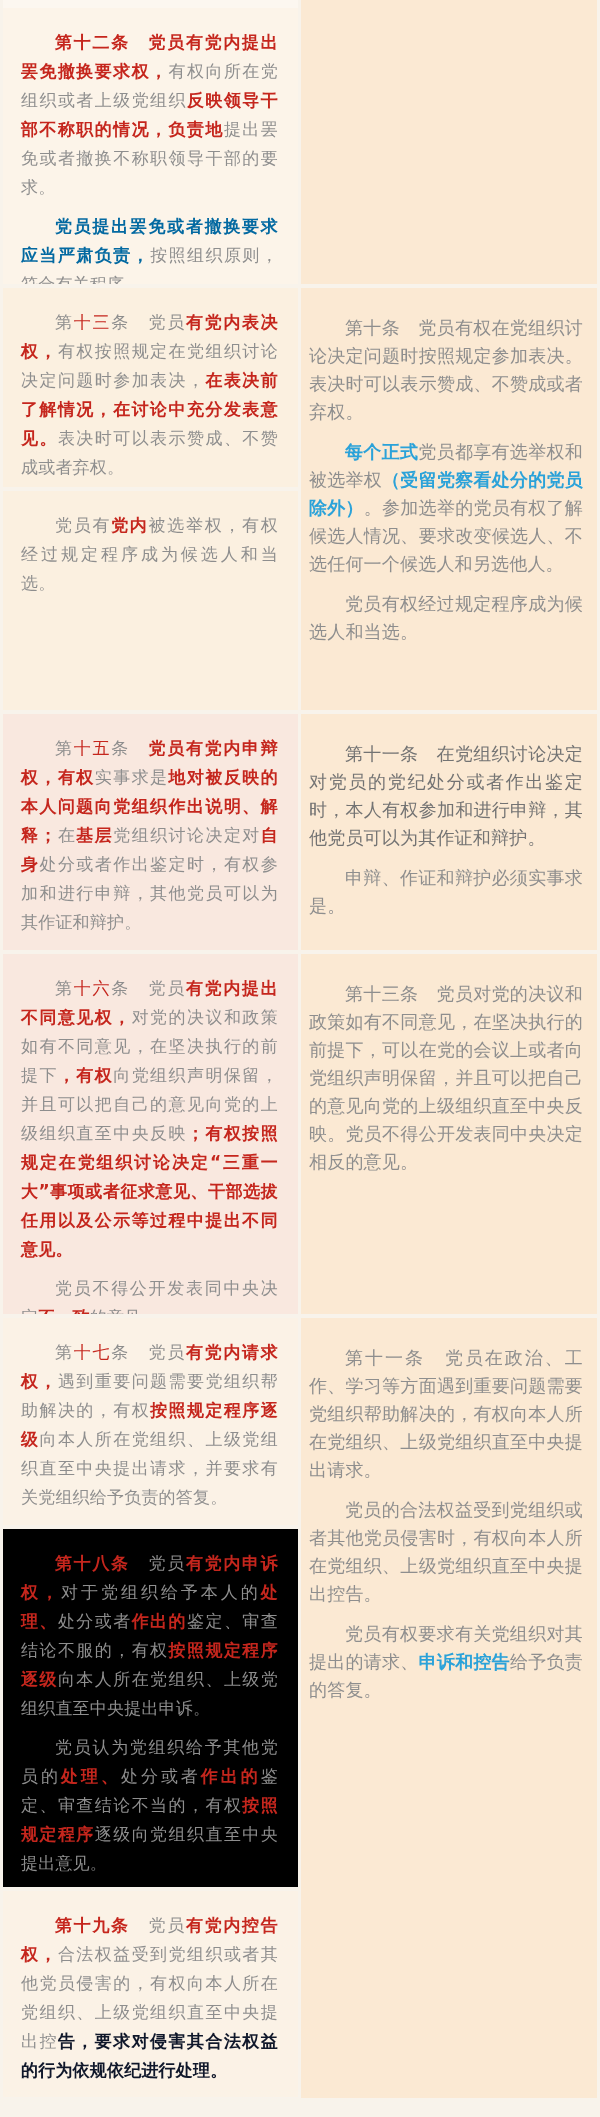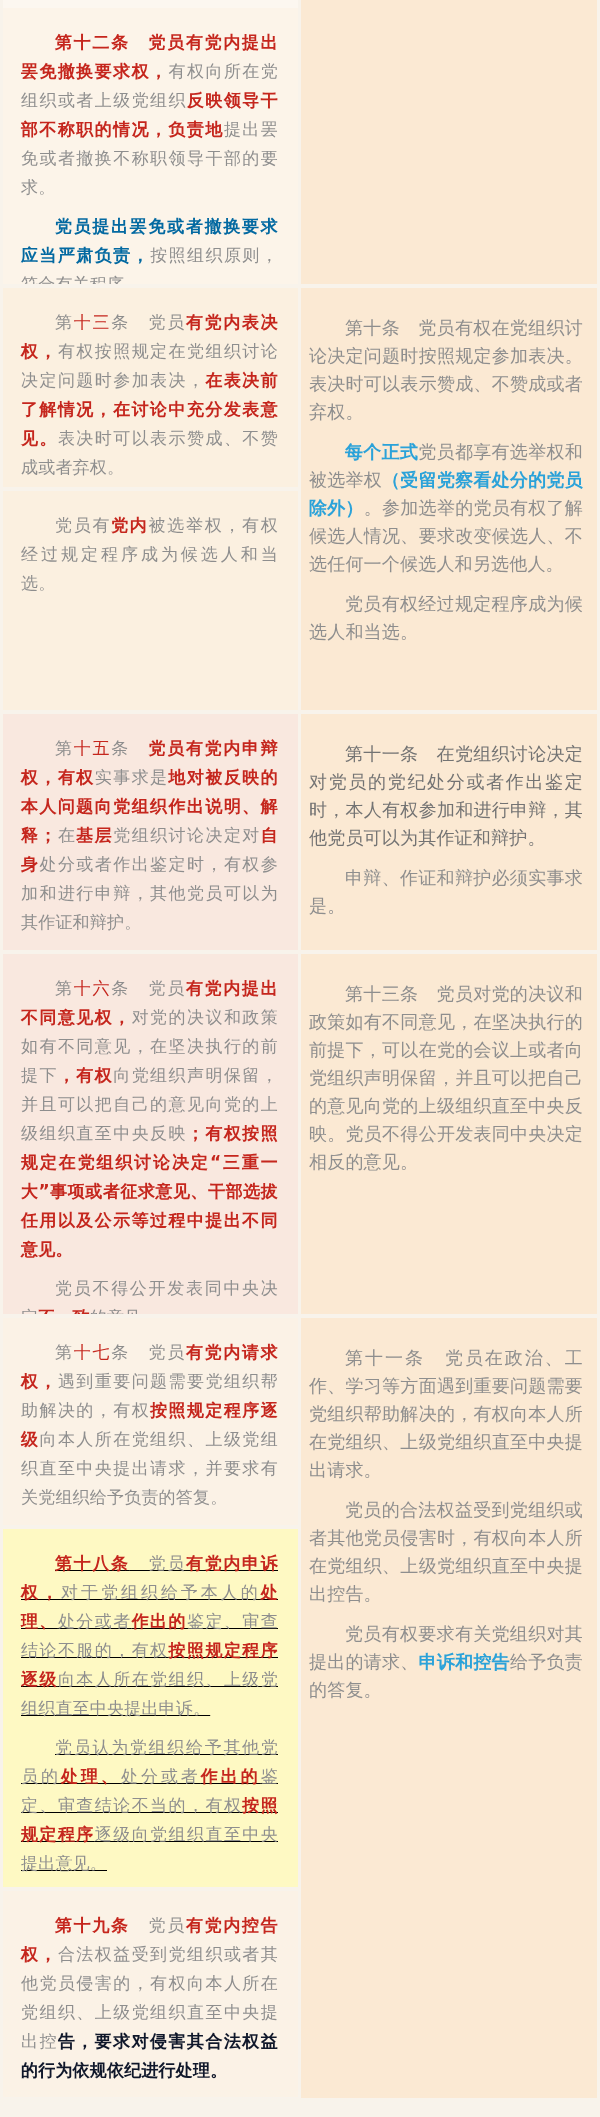--- a/index.html
+++ b/index.html
@@ -57,21 +57,21 @@
       <div class="card left" style="top: 714px; height: 236px; background: rgb(249, 232, 223);">
         <p><span class="seg-g" style="color: rgb(142, 142, 142);">第</span><span class="seg-rn" style="color: rgb(197, 38, 29);">十五</span><span class="seg-g" style="color: rgb(142, 142, 142);">条　</span><span class="seg-r" style="color: rgb(197, 38, 29);">党员有党内申辩权，有权</span><span class="seg-g" style="color: rgb(142, 142, 142);">实事求是</span><span class="seg-r" style="color: rgb(197, 38, 29);">地对被反映的本人问题向党组织作出说明、解释；</span><span class="seg-g" style="color: rgb(142, 142, 142);">在</span><span class="seg-r" style="color: rgb(197, 38, 29);">基层</span><span class="seg-g" style="color: rgb(142, 142, 142);">党组织讨论决定对</span><span class="seg-r" style="color: rgb(197, 38, 29);">自身</span><span class="seg-g" style="color: rgb(142, 142, 142);">处分或者作出鉴定时，有权参加和进行申辩，其他党员可以为其作证和辩护。</span></p>
       </div>
       <div class="card left" style="top: 954px; height: 360px; background: rgb(249, 232, 223);">
         <p><span class="seg-g" style="color: rgb(142, 142, 142);">第</span><span class="seg-rn" style="color: rgb(197, 38, 29);">十六</span><span class="seg-g" style="color: rgb(142, 142, 142);">条　党员</span><span class="seg-r" style="color: rgb(197, 38, 29);">有党内提出不同意见权，</span><span class="seg-g" style="color: rgb(142, 142, 142);">对党的决议和政策如有不同意见，在坚决执行的前提下</span><span class="seg-r" style="color: rgb(197, 38, 29);">，有权</span><span class="seg-g" style="color: rgb(142, 142, 142);">向党组织声明保留，并且可以把自己的意见向党的上级组织直至中央反映</span><span class="seg-r" style="color: rgb(197, 38, 29);">；有权按照规定在党组织讨论决定“三重一大”事项或者征求意见、干部选拔任用以及公示等过程中提出不同意见。</span></p>
         <p><span class="seg-g" style="color: rgb(142, 142, 142);">党员不得公开发表同中央决定</span><span class="seg-r" style="color: rgb(197, 38, 29);">不一致</span><span class="seg-g" style="color: rgb(142, 142, 142);">的意见。</span></p>
       </div>
       <div class="card left" style="top: 1318px; height: 207px; background: rgb(251, 242, 230);">
         <p><span class="seg-g" style="color: rgb(142, 142, 142);">第</span><span class="seg-rn" style="color: rgb(197, 38, 29);">十七</span><span class="seg-g" style="color: rgb(142, 142, 142);">条　党员</span><span class="seg-r" style="color: rgb(197, 38, 29);">有党内请求权，</span><span class="seg-g" style="color: rgb(142, 142, 142);">遇到重要问题需要党组织帮助解决的，有权</span><span class="seg-r" style="color: rgb(197, 38, 29);">按照规定程序逐级</span><span class="seg-g" style="color: rgb(142, 142, 142);">向本人所在党组织、上级党组织直至中央提出请求，并要求有关党组织给予负责的答复。</span></p>
       </div>
-      <div class="card left" style="top: 1529px; height: 358px; background: #fef9c3; text-decoration: underline;">
+      <div class="card left" style="top: 1529px; height: 358px; background: #000000; text-decoration: underline;">
         <p><span class="seg-r" style="color: rgb(197, 38, 29);">第十八条</span><span class="seg-g" style="color: rgb(142, 142, 142);">　党员</span><span class="seg-r" style="color: rgb(197, 38, 29);">有党内申诉权，</span><span class="seg-g" style="color: rgb(142, 142, 142);">对于党组织给予本人的</span><span class="seg-r" style="color: rgb(197, 38, 29);">处理、</span><span class="seg-g" style="color: rgb(142, 142, 142);">处分或者</span><span class="seg-r" style="color: rgb(197, 38, 29);">作出的</span><span class="seg-g" style="color: rgb(142, 142, 142);">鉴定、审查结论不服的，有权</span><span class="seg-r" style="color: rgb(197, 38, 29);">按照规定程序逐级</span><span class="seg-g" style="color: rgb(142, 142, 142);">向本人所在党组织、上级党组织直至中央提出申诉。</span></p>
         <p><span class="seg-g" style="color: rgb(142, 142, 142);">党员认为党组织给予其他党员的</span><span class="seg-r" style="color: rgb(197, 38, 29);">处理、</span><span class="seg-g" style="color: rgb(142, 142, 142);">处分或者</span><span class="seg-r" style="color: rgb(197, 38, 29);">作出的</span><span class="seg-g" style="color: rgb(142, 142, 142);">鉴定、审查结论不当的，有权</span><span class="seg-r" style="color: rgb(197, 38, 29);">按照规定程序</span><span class="seg-g" style="color: rgb(142, 142, 142);">逐级向党组织直至中央提出意见。</span></p>
       </div>
       <div class="card left" style="top: 1891px; height: 206px; background: rgb(251, 242, 230);">
         <p><span class="seg-r" style="color: rgb(197, 38, 29);">第十九条</span><span class="seg-g" style="color: rgb(142, 142, 142);">　党员</span><span class="seg-r" style="color: rgb(197, 38, 29);">有党内控告权，</span><span class="seg-g" style="color: rgb(142, 142, 142);">合法权益受到党组织或者其他党员侵害的，有权向本人所在党组织、上级党组织直至中央提出控</span><span class="seg-r" style="color: #0f172a;">告，要求对侵害其合法权益的行为依规依纪进行处理。</span></p>
       </div>
       <div class="card left" style="top: 2101px; height: 16px; background: rgb(249, 232, 223);"></div>
     </div>
   <div id="right-col">
       <div class="card right" style="top: 0px; height: 284px; background: rgb(251, 233, 211);"></div>

